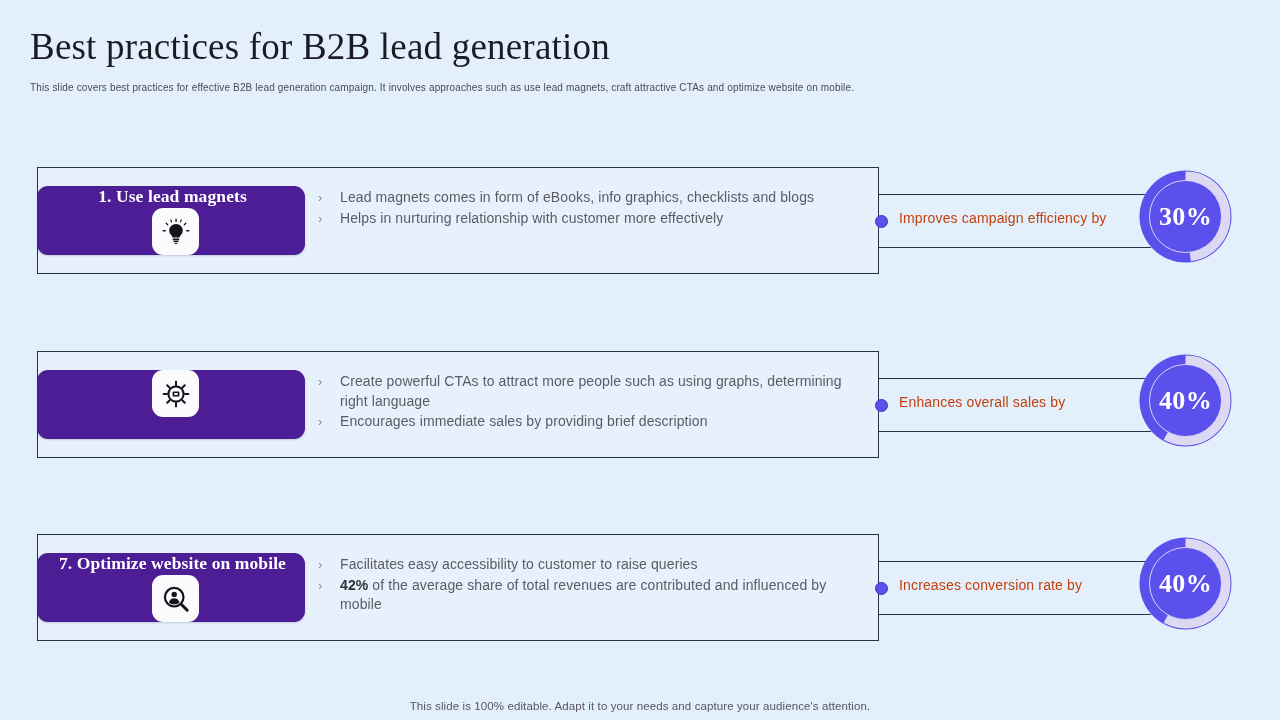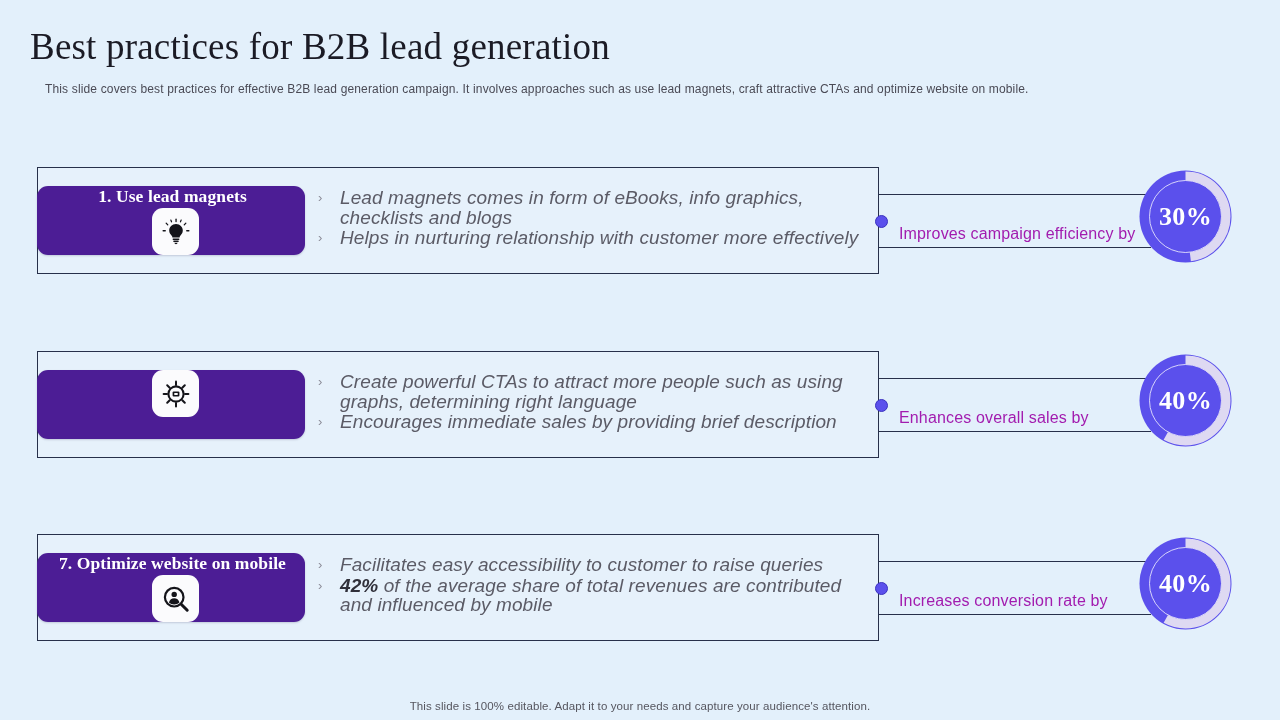--- a/index.html
+++ b/index.html
@@ -22,23 +22,23 @@
     top: 25px;
     font-family: "Liberation Serif", serif;
     font-size: 37px;
     font-weight: 400;
     color: #1b1b25;
     letter-spacing: 0.2px;
     white-space: nowrap;
   }
   #slide-subtitle {
     position: absolute;
-    left: 45px;
+    left: 30px;
     top: 82px;
-    font-size: 12px;
+    font-size: 10px;
     color: #4a4a55;
     letter-spacing: 0.15px;
     white-space: nowrap;
   }
 
   
   .row {
     position: absolute;
     left: 0;
     width: 1280px;
@@ -112,25 +112,24 @@
   }
   .bullet-mark {
     flex: 0 0 auto;
     width: 22px;
     color: #8b8b97;
     font-size: 13px;
     line-height: 19.5px;
   }
   .bullet-text {
     flex: 1 1 auto;
-    font-size: 19px;
+    font-size: 14px;
     line-height: 19.5px;
     color: #5b5b66;
     letter-spacing: 0.1px;
-    font-style: italic;
   }
   .bullet-text b { color: #30303a; font-weight: 700; }
 
   
   .conn-top, .conn-bot {
     position: absolute;
     left: 879px;
     width: 272px;
     height: 0;
     border-top: 1.4px solid #27304a;
@@ -143,23 +142,23 @@
     top: 55px;
     width: 11px;
     height: 11px;
     border-radius: 50%;
     background: #5b50ec;
     border: 1px solid #3b32c0;
   }
   .conn-label {
     position: absolute;
     left: 899px;
-    top: 65px;
-    font-size: 16px;
-    color: #a21caf;
+    top: 50px;
+    font-size: 14px;
+    color: #c2410c;
     letter-spacing: 0.15px;
     white-space: nowrap;
   }
 
   
   .donut {
     position: absolute;
     left: 1137px;
     top: 8px;
     width: 97px;

